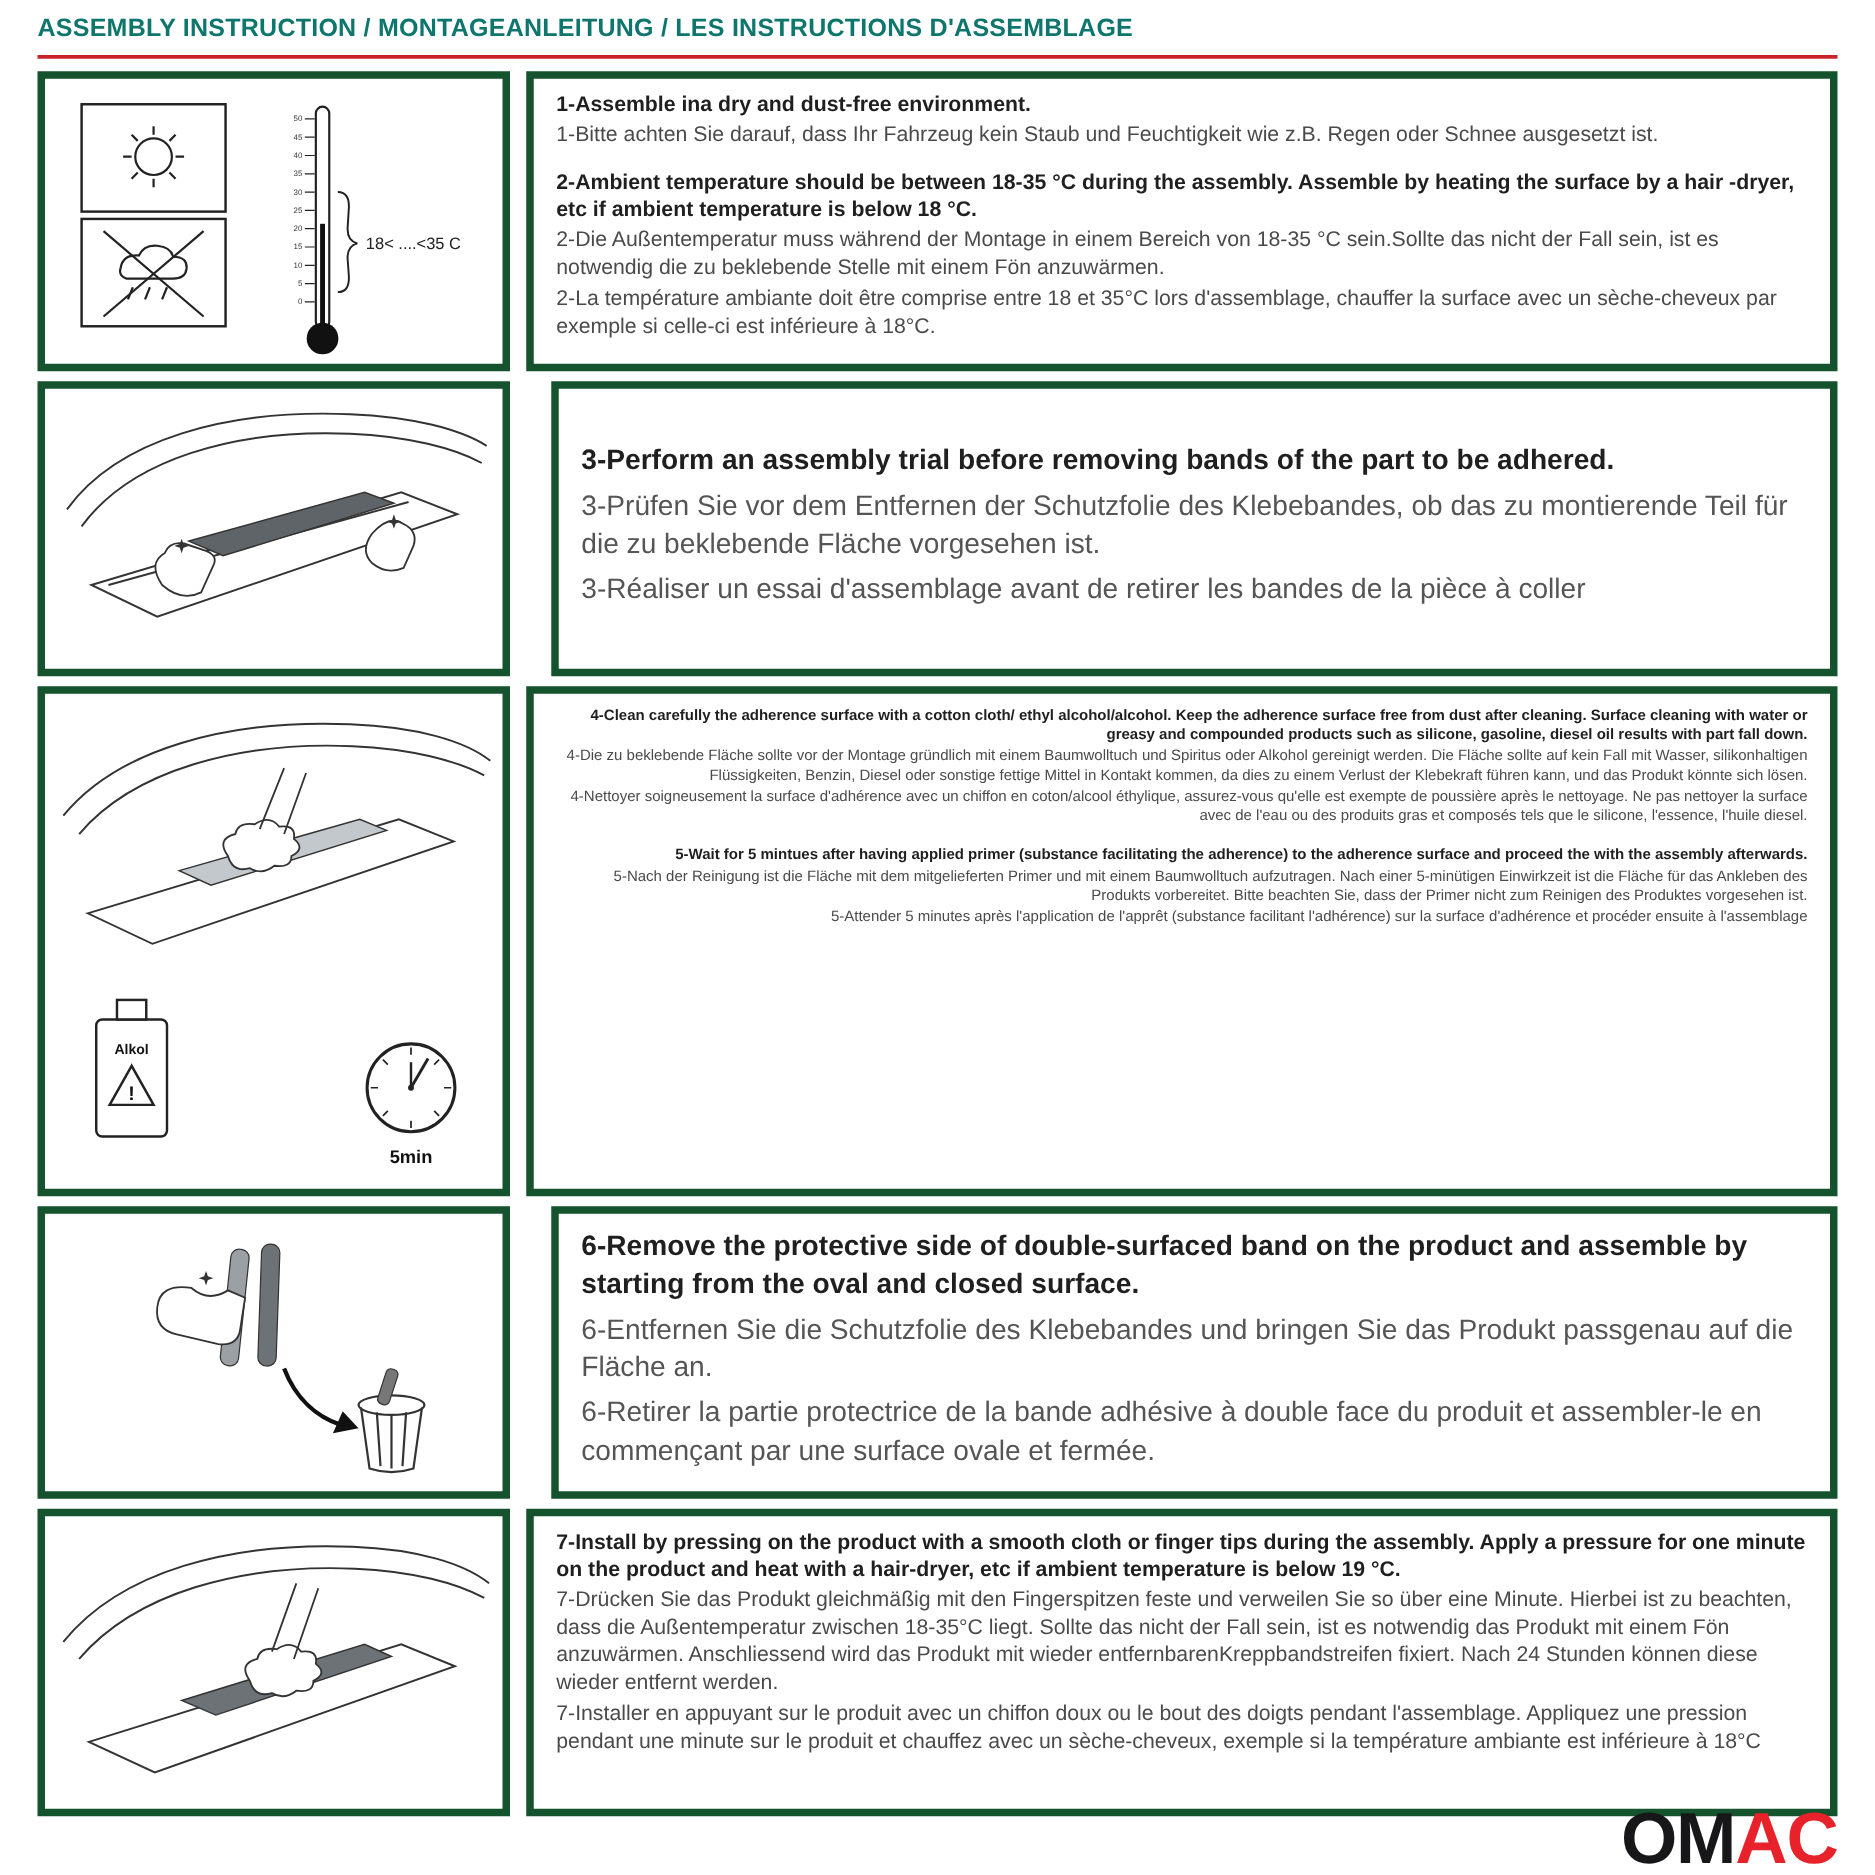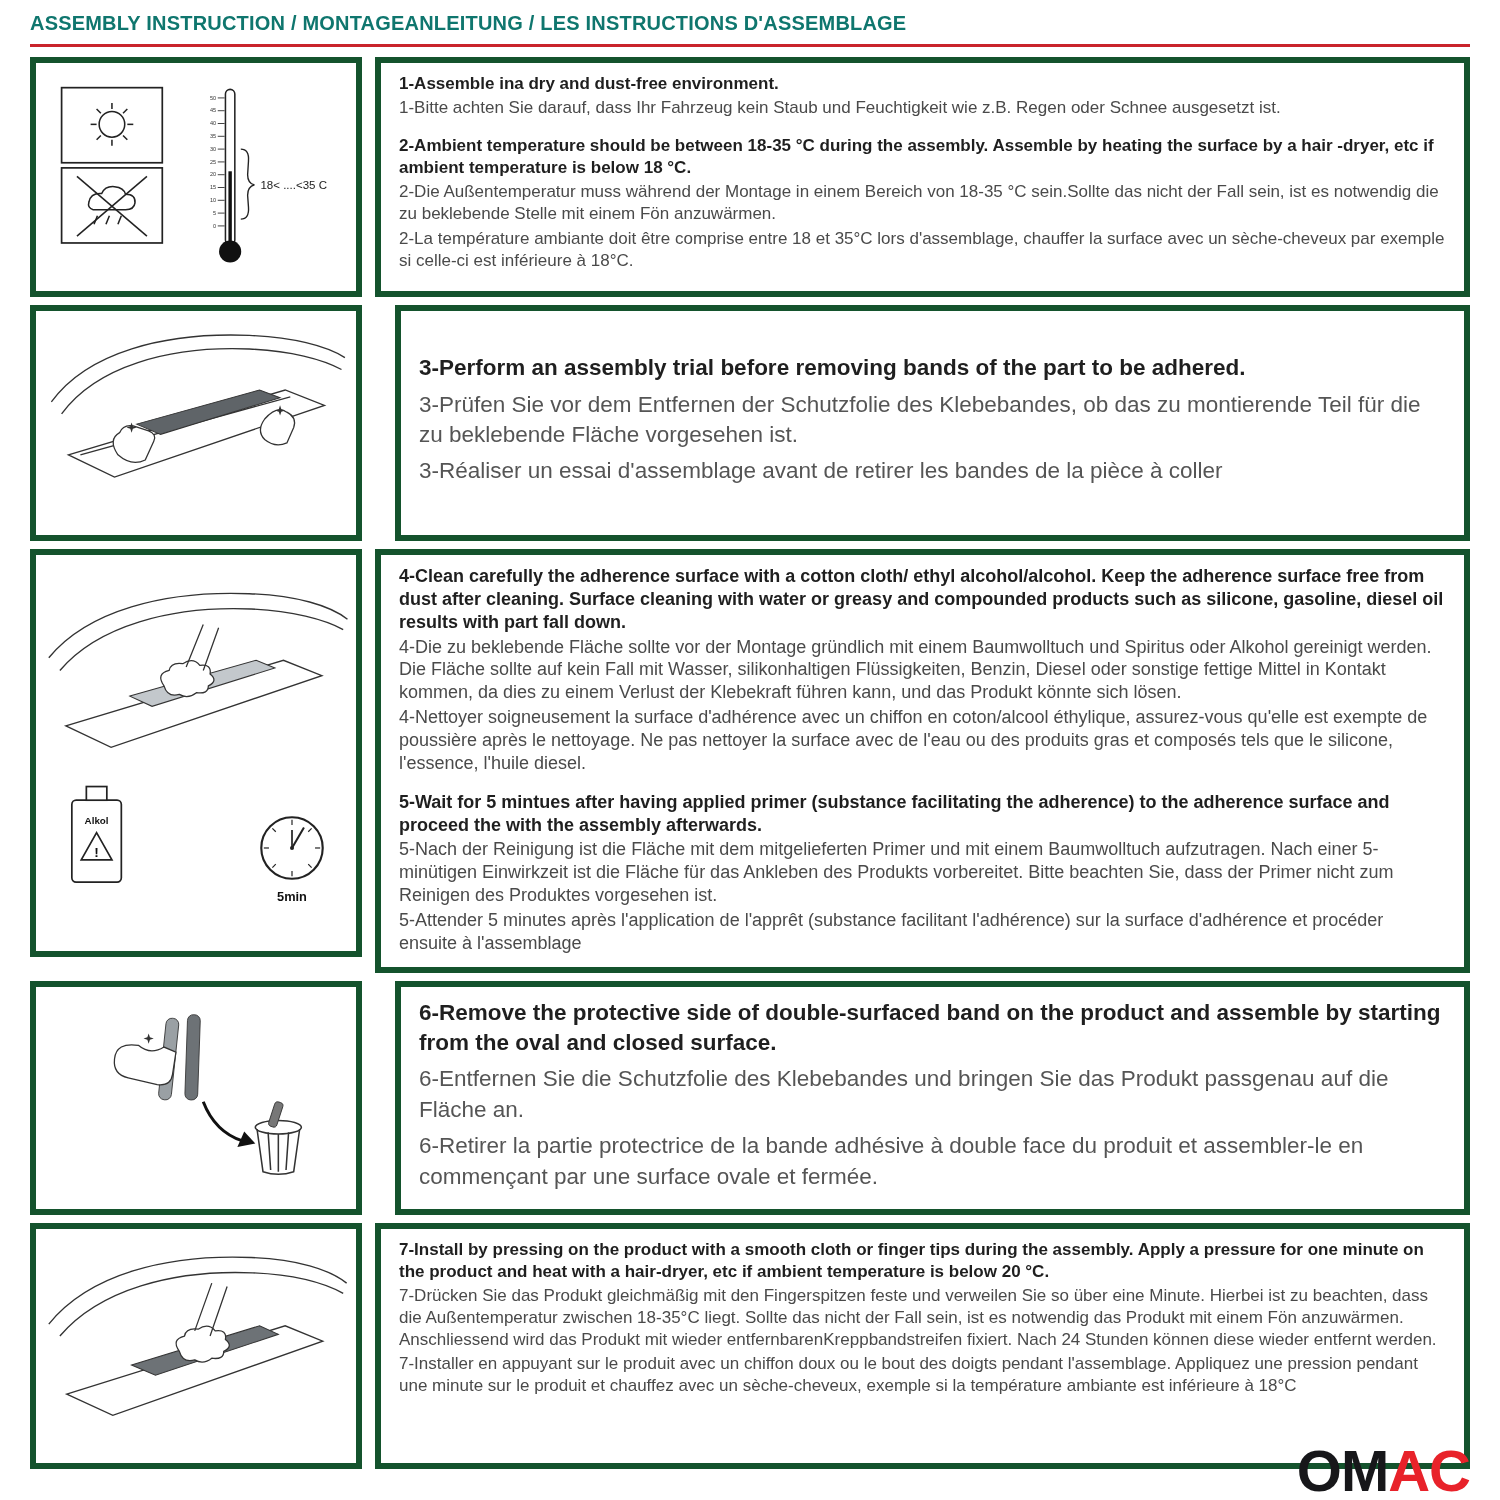--- a/index.html
+++ b/index.html
@@ -6,27 +6,27 @@
   body{
     width:1500px;height:1500px;background:#ffffff;
     font-family:"Liberation Sans", sans-serif;
     position:relative;overflow:hidden;color:#444;
   }
   .page{padding:12px 30px 0;}
   .title{color:#0f766e;font-weight:bold;font-size:20px;letter-spacing:.2px;white-space:nowrap;}
   .rule{height:3px;background:#c9232b;margin:9px 0 10px;}
   .row{display:flex;gap:13px;margin-bottom:8px;}
   .panel{border:6px solid #14532d;background:#fff;box-sizing:border-box;}
-  .left{width:332px;flex:0 0 auto;display:flex;align-items:flex-end;justify-content:center;overflow:hidden;}
+  .left{width:378px;flex:0 0 auto;display:flex;align-items:flex-start;justify-content:center;overflow:hidden;}
   .right{flex:1;padding:10px 18px;color:#4a4a4a;overflow:hidden;}
   .right p{margin:0 0 2px;}
   .b{font-weight:bold;color:#1f1f1f;}
   .mt{margin-top:16px !important;}
   .small .right{font-size:17px;line-height:1.3;}
-  .row3 .right{font-size:18px;line-height:1.27;}
+  .row3 .right{font-size:12px;line-height:1.27;text-align:right;}
   .big .right{font-size:22.5px;line-height:1.35;display:flex;flex-direction:column;justify-content:center;color:#555;margin-left:20px;}
   .big .right p{margin:0 0 6px;}
   .h240{height:240px}.h236{height:236px}.h408{height:408px}.h234{height:234px}.h246{height:246px}
   .logo{position:absolute;right:30px;bottom:0px;font-size:58px;font-weight:800;letter-spacing:-1px;line-height:1;}
   .lg-black{color:#17171a}.lg-red{color:#e8222a}
   svg text{font-family:"Liberation Sans", sans-serif;}
 </style>
 </head>
 <body>
 
@@ -210,21 +210,21 @@
           <path d="M15,100 C62,42 152,18 252,22 C306,24 344,36 364,52"></path>
           <path d="M28,114 C74,60 160,36 254,40 C302,42 338,52 360,64"></path>
           <path d="M36,182 L292,102 L336,120 L90,207 Z"></path>
         </g>
         <polygon points="112,148 262,102 284,112 140,160" fill="#6d7276" stroke="#333" stroke-width="1.2"></polygon>
         <path d="M168,132 q-10,-14 6,-18 q2,-10 16,-8 q12,-8 20,2 q14,-2 12,10 q10,8 -2,14 q0,10 -14,8 q-10,8 -20,2 q-14,4 -18,-10 z" fill="#fff" stroke="#333" stroke-width="1.5"></path>
         <path d="M206,52 L186,108 M224,56 L204,114" stroke="#333" stroke-width="1.5" fill="none"></path>
       </svg>
     </div>
     <div class="panel right">
-      <p class="b">7-Install by pressing on the product with a smooth cloth or finger tips during the assembly. Apply a pressure for one minute on the product and heat with a hair-dryer, etc if ambient temperature is below 20 °C.</p>
+      <p class="b">7-Install by pressing on the product with a smooth cloth or finger tips during the assembly. Apply a pressure for one minute on the product and heat with a hair-dryer, etc if ambient temperature is below 19 °C.</p>
       <p>7-Drücken Sie das Produkt gleichmäßig mit den Fingerspitzen feste und verweilen Sie so über eine Minute. Hierbei ist zu beachten, dass die Außentemperatur zwischen 18-35°C liegt. Sollte das nicht der Fall sein, ist es notwendig das Produkt mit einem Fön anzuwärmen. Anschliessend wird das Produkt mit wieder entfernbarenKreppbandstreifen fixiert. Nach 24 Stunden können diese wieder entfernt werden.</p>
       <p>7-Installer en appuyant sur le produit avec un chiffon doux ou le bout des doigts pendant l'assemblage. Appliquez une pression pendant une minute sur le produit et chauffez avec un sèche-cheveux, exemple si la température ambiante est inférieure à 18°C</p>
     </div>
   </div>
 
 </div>
 
 <div class="logo">
   <span class="lg-black">OM</span><span class="lg-red">AC</span>
 </div>

